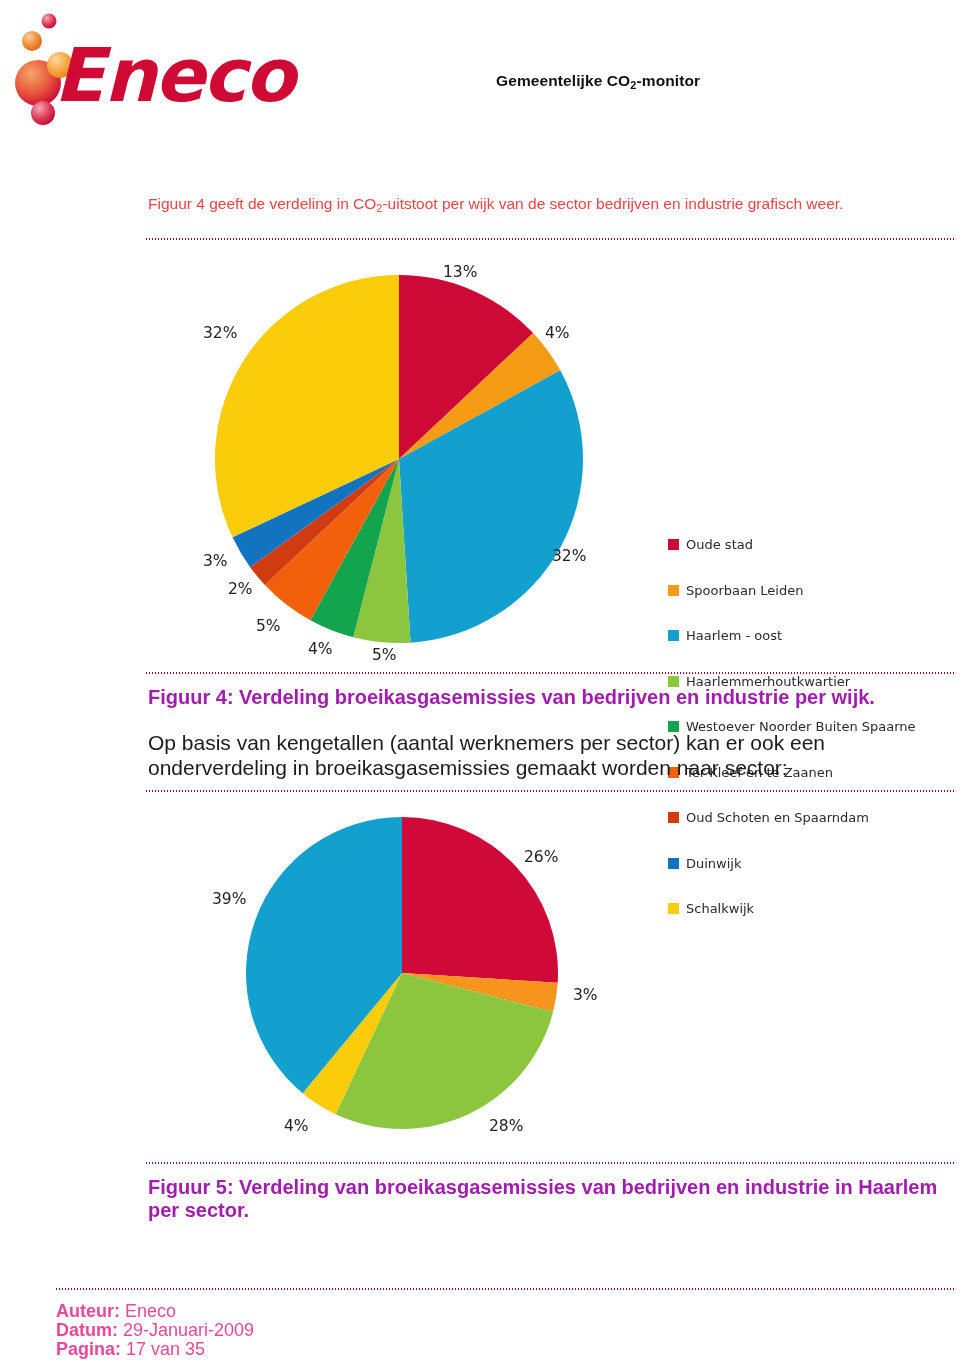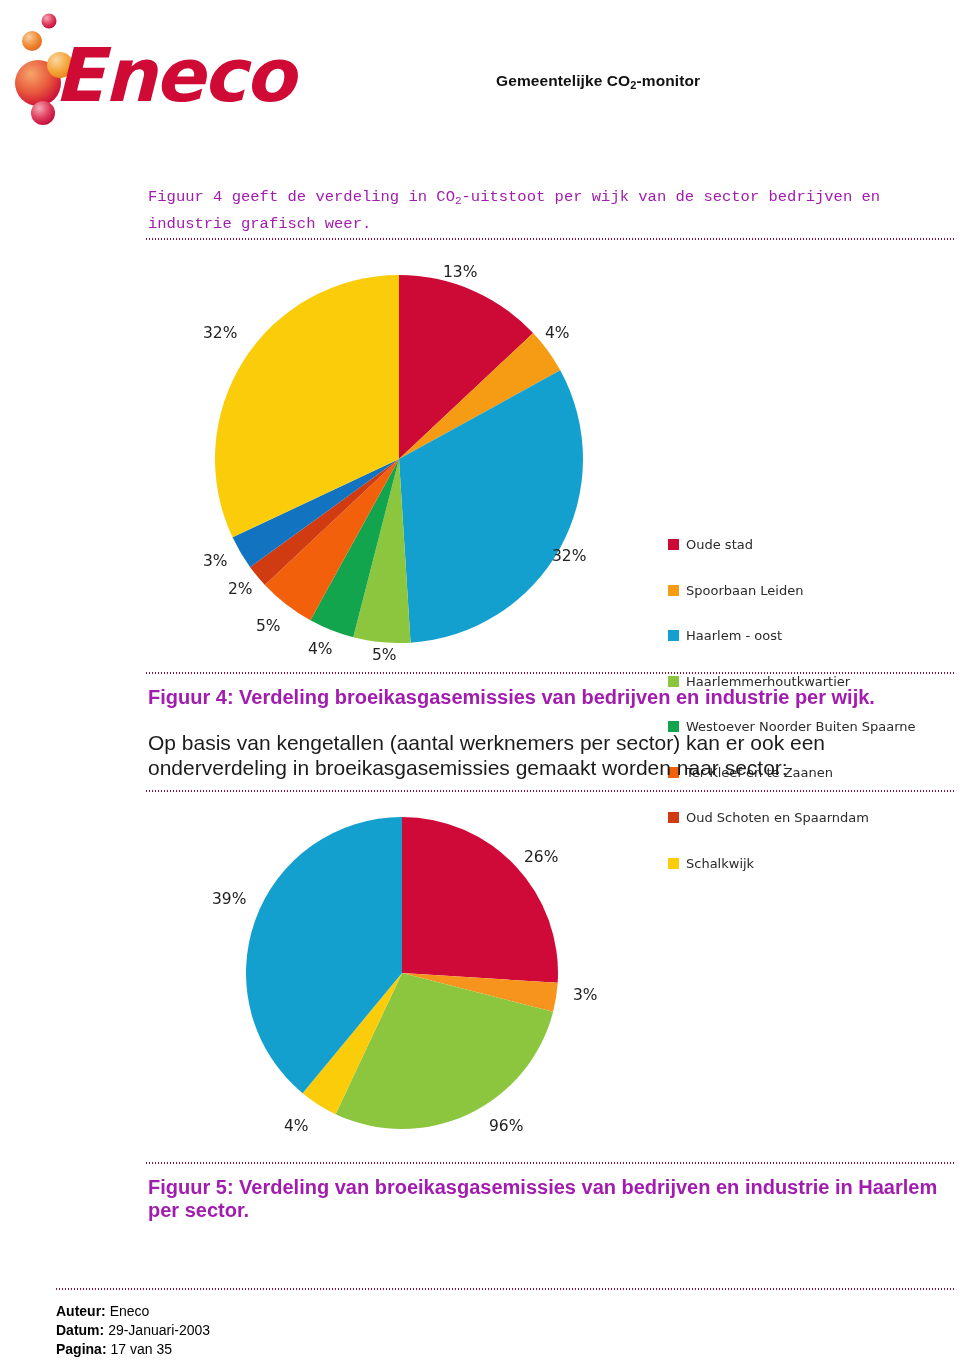--- a/index.html
+++ b/index.html
@@ -49,26 +49,25 @@
     width: 808px;
     height: 2px;
     background-image: repeating-linear-gradient(to right,
         #8c1034 0px, #8c1034 1.3px, rgba(255,255,255,0) 1.3px, rgba(255,255,255,0) 3px);
   }
   .rule.wide { left: 56px; width: 898px; }
 
   
   .intro-text {
     position: absolute;
-    left: 148px; top: 184px;
+    left: 148px; top: 191px;
     width: 790px;
     font-size: 15.5px;
     line-height: 26px;
-    color: #a21caf;
-    font-family: Liberation Mono, monospace;
+    color: #ef4444;
   }
   .intro-text sub {
     font-size: 11px;
     vertical-align: baseline;
     position: relative;
     top: 3px;
   }
   .caption {
     position: absolute;
     left: 148px;
@@ -115,23 +114,23 @@
     color: #2a2a2a;
     font-family: "DejaVu Sans", sans-serif;
   }
   #legend-1 { left: 668px; top: 272px; }
   #legend-1 .legend-item { height: 45.5px; }
 
   
   .footer {
     position: absolute;
     left: 56px; top: 1302px;
-    font-size: 14px;
+    font-size: 18px;
     line-height: 19px;
-    color: #000000;
+    color: #ec4899;
   }
   .footer .k { font-weight: bold; }
 </style>
 </head>
 <body>
 
 <div class="page-header">
   <div class="logo">
     <svg width="290" height="120" viewBox="0 0 290 120" xmlns="http://www.w3.org/2000/svg" aria-hidden="true">
       <defs>
@@ -224,20 +223,24 @@
       </div>
       <div class="legend-item">
         <span class="legend-swatch" style="background: rgb(242, 96, 12);"></span>
         <span class="legend-label">Ter Kleef en te Zaanen</span>
       </div>
       <div class="legend-item">
         <span class="legend-swatch" style="background: rgb(209, 59, 18);"></span>
         <span class="legend-label">Oud Schoten en Spaarndam</span>
       </div>
       <div class="legend-item">
+        <span class="legend-swatch" style="background: rgb(18, 115, 192);"></span>
+        <span class="legend-label">Duinwijk</span>
+      </div>
+      <div class="legend-item">
         <span class="legend-swatch" style="background: rgb(251, 204, 10);"></span>
         <span class="legend-label">Schalkwijk</span>
       </div>
     </div>
 </div>
 
 <div class="rule" style="top:672px"></div>
 
 <div class="caption" style="top:686px">Figuur 4: Verdeling broeikasgasemissies van bedrijven en industrie per wijk.</div>
 
@@ -252,38 +255,38 @@
         <path d="M 156 156 L 156.00 0.00 A 156 156 0 0 1 311.69 165.80 Z" fill="#cf0a38"></path>
         <path d="M 156 156 L 311.69 165.80 A 156 156 0 0 1 307.10 194.80 Z" fill="#f7941e"></path>
         <path d="M 156 156 L 307.10 194.80 A 156 156 0 0 1 89.58 297.15 Z" fill="#8cc63e"></path>
         <path d="M 156 156 L 89.58 297.15 A 156 156 0 0 1 56.56 276.20 Z" fill="#fbcc0a"></path>
         <path d="M 156 156 L 56.56 276.20 A 156 156 0 0 1 156.00 0.00 Z" fill="#13a0ce"></path>
       </svg>
   </div>
 
   <div class="pct-label" style="left:524px; top:48px;">26%</div>
   <div class="pct-label" style="left:573px; top:186px;">3%</div>
-  <div class="pct-label" style="left:489px; top:317px;">96%</div>
+  <div class="pct-label" style="left:489px; top:317px;">28%</div>
   <div class="pct-label" style="left:284px; top:317px;">4%</div>
   <div class="pct-label" style="left:212px; top:90px;">39%</div>
 
 </div>
 
 <div class="rule" style="top:1162px"></div>
 
 <div class="caption" style="top:1176px">Figuur 5: Verdeling van broeikasgasemissies van bedrijven en industrie in Haarlem per sector.</div>
 
 <div class="rule wide" style="top:1288px"></div>
 
 <div class="footer">
   <div>
     <span class="k">Auteur:</span>
     <span>Eneco</span>
   </div>
   <div>
     <span class="k">Datum:</span>
-    <span>29-Januari-2003</span>
+    <span>29-Januari-2009</span>
   </div>
   <div>
     <span class="k">Pagina:</span>
     <span>17 van 35</span>
   </div>
 </div>
 
 </body></html>

